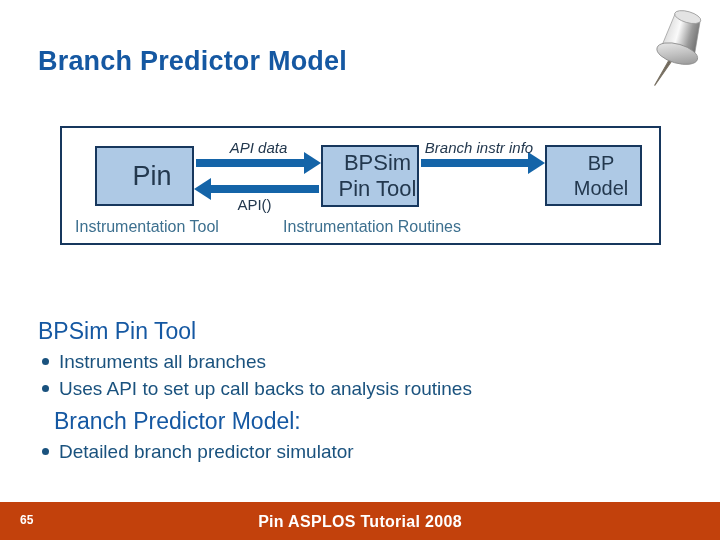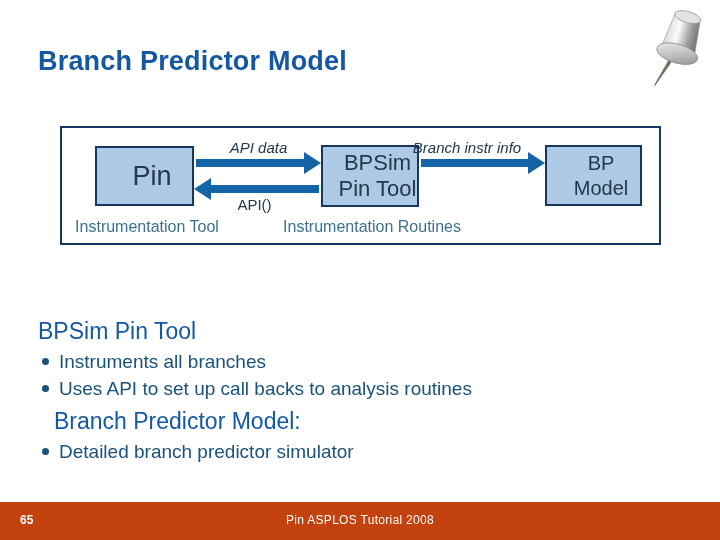--- a/index.html
+++ b/index.html
@@ -39,21 +39,21 @@
                  border-top:11px solid transparent; border-bottom:11px solid transparent; }
   .arrow.right .head { right:0; border-left:17px solid #1464A8; }
   .arrow.left  .head { left:0;  border-right:17px solid #1464A8; }
   .arr-api-data  { left:134px; top:24px; width:125px; }
   .arr-api-call  { left:132px; top:50px; width:125px; }
   .arr-branch    { left:359px; top:24px; width:124px; }
 
   .arrow-label { position:absolute; font-size:15px; color:#23384E; text-align:center; white-space:nowrap; }
   .lbl-api-data { left:134px; top:11px;  width:125px; font-style:italic; }
   .lbl-api-call { left:130px; top:68px;  width:125px; }
-  .lbl-branch   { left:336px; top:11px;  width:138px; font-style:italic; }
+  .lbl-branch   { left:348px; top:11px;  width:138px; font-style:italic; }
 
   .row-label { position:absolute; top:90px; font-size:16px; color:#3D708F; text-align:center; white-space:nowrap; }
   .row-label-1 { left:5px;   width:160px; }
   .row-label-2 { left:205px; width:210px; }
   .row-label-3 { left:455px; width:140px; }
 
   
   .section-heading {
     position:absolute; left:38px; font-size:23px; font-weight:normal; color:#1558A2;
   }
@@ -69,21 +69,21 @@
   
   .footer {
     position:absolute; left:0; bottom:0; width:720px; height:38px; background:#c2410c;
   }
   .page-number {
     position:absolute; left:20px; top:11px; color:#ffffff;
     font-size:12px; font-weight:bold;
   }
   .footer-label {
     position:absolute; left:0; top:11px; width:720px; text-align:center;
-    color:#ffffff; font-size:12px; font-weight:normal; letter-spacing:0.3px;
+    color:#ffffff; font-size:16px; font-weight:bold; letter-spacing:0.3px;
   }
 </style>
 </head>
 <body>
 
 <div class="slide">
 
   <div class="slide-title">Branch Predictor Model</div>
 
   <div class="pushpin">

